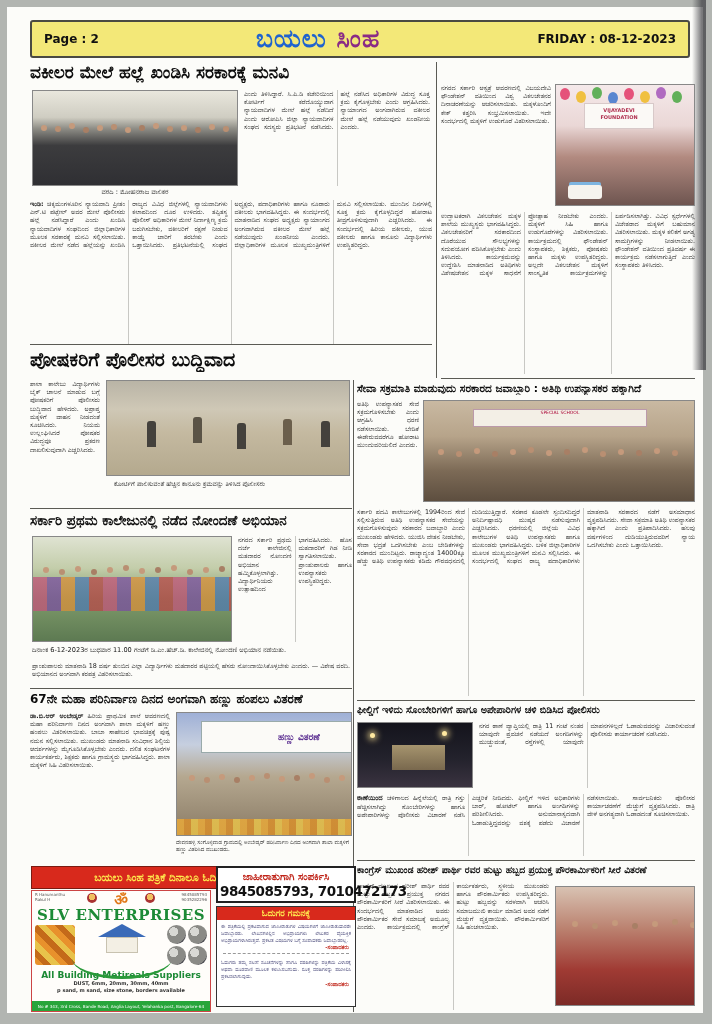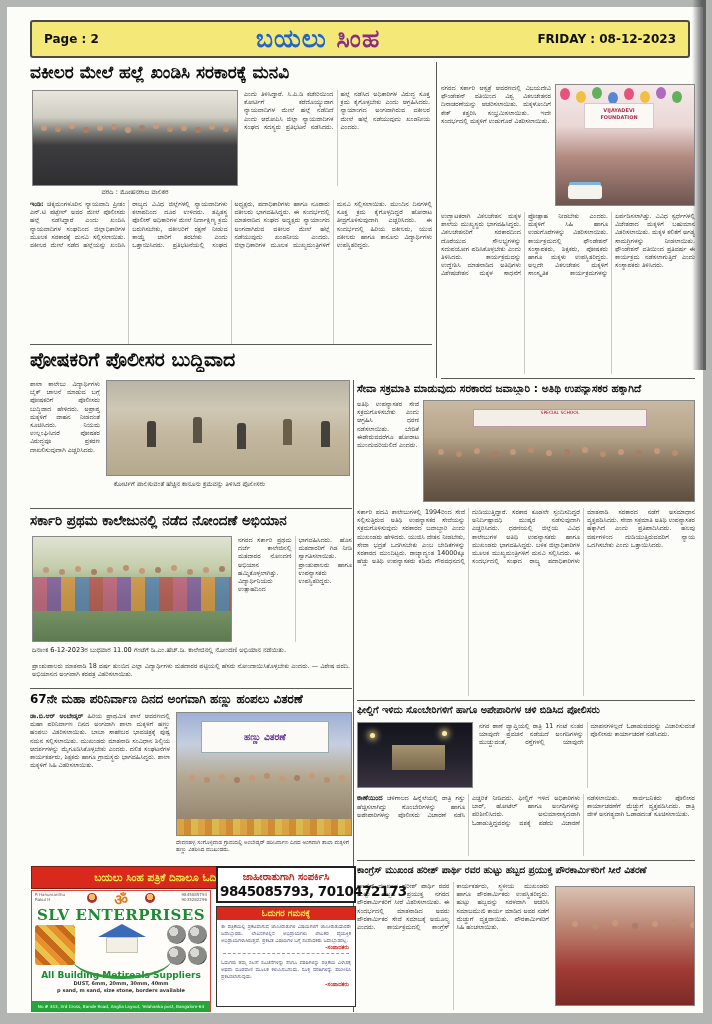--- a/index.html
+++ b/index.html
@@ -62,21 +62,21 @@
   
   #photo-e{background:linear-gradient(180deg,#dfe3d2 0%,#c3cdaa 30%,#7e9a6a 60%,#5d7a52 100%);}
   #photo-e .heads{left:10px;top:30px;background:#c59a7c;
      box-shadow:16px 2px #b98f72,32px -1px #c59a7c,48px 2px #a87f65,64px 0 #c59a7c,80px -2px #b98f72,
      96px 1px #c59a7c,112px 0 #a87f65,128px -2px #c59a7c,144px 2px #b98f72,160px 0 #c59a7c,176px -1px #a87f65;}
   #photo-e .sari{position:absolute;left:0;top:40px;width:100%;height:34px;
      background:repeating-linear-gradient(90deg,#c2547a 0 14px,#7a4fa0 14px 28px,#d88f3a 28px 42px,#4f7ab0 42px 56px,#b84848 56px 70px);opacity:.75;}
   
   #photo-f{background:linear-gradient(180deg,#9fb0d6 0%,#c6cfdf 26%,#b5a890 52%,#8a7b65 100%);}
   #photo-f .fbanner{position:absolute;left:14%;top:8px;width:72%;height:30px;background:#fbfaf7;border:1px solid #9aa;
-     display:flex;align-items:center;justify-content:center;font-size:9px;font-weight:bold;color:#5b2e91;}
+     display:flex;align-items:center;justify-content:center;font-size:9px;font-weight:bold;color:#5b2e91;padding-left:34px;}
   #photo-f .heads{left:12px;top:62px;background:#c59a7c;
      box-shadow:15px 2px #b98f72,30px -1px #c59a7c,45px 2px #a87f65,60px 0 #c59a7c,75px -2px #b98f72,
      90px 1px #c59a7c,105px 0 #a87f65,120px -2px #c59a7c,135px 2px #b98f72,150px 0 #c59a7c;}
   #photo-f .fruits{position:absolute;left:0;bottom:0;width:100%;height:16px;
      background:repeating-linear-gradient(90deg,#e8a93a 0 7px,#d98f2c 7px 14px,#e8c24a 14px 21px);opacity:.85;}
   
   #photo-g{background:linear-gradient(180deg,#14141c 0%,#23222c 55%,#3a3340 100%);}
   #photo-g .lamp{position:absolute;width:5px;height:5px;border-radius:50%;background:#ffe9a0;box-shadow:0 0 6px 2px rgba(255,230,150,.8);}
   #photo-g .shop{position:absolute;left:30%;top:34%;width:46%;height:40%;background:linear-gradient(180deg,#c8b280,#8c7854);opacity:.8;}
   

